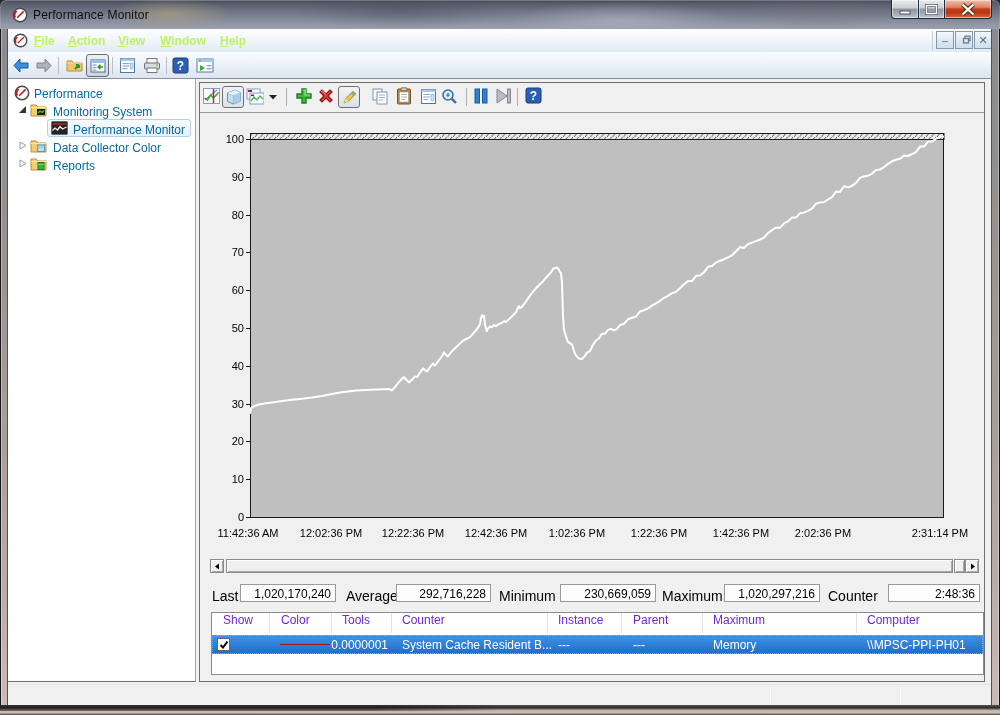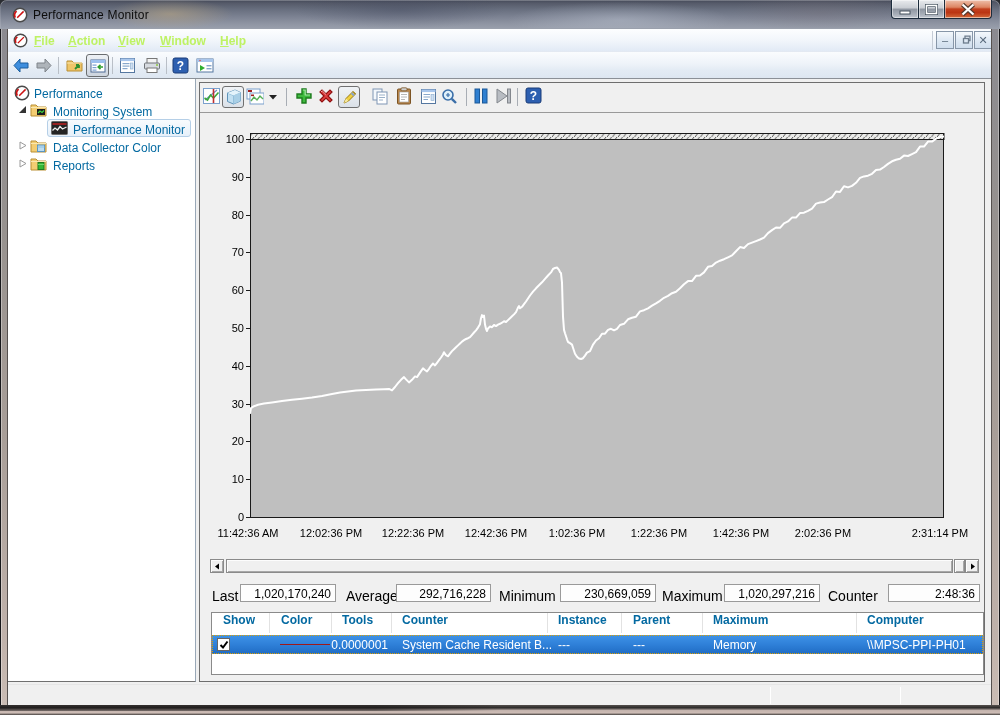--- a/index.html
+++ b/index.html
@@ -39,21 +39,21 @@
 .psep{top:5px;width:1px;height:18px;background:#a8adb4;}
 .selbox{top:3px;width:22px;height:22px;border:1px solid #707070;border-radius:3px;background:linear-gradient(180deg,#f0f3f6,#dbe1e8);}
 
 #hscroll{left:10px;top:476px;width:769px;height:14px;background:#f0f0f0;}
 .sbtn{top:0;height:14px;background:#f0f0f0;border:1px solid #8a8a8a;box-shadow:inset 1px 1px 0 #fdfdfd, inset -1px -1px 0 #a8a8a8;}
 
 .statlbl{top:505px;font-size:14px;color:#000;}
 .statbox{top:501px;height:18px;border:1px solid #9a9a9a;background:#fdfdfd;font-size:12px;color:#000;text-align:right;padding:2px 4px 0 0;}
 
 #grid{left:11px;top:529px;width:773px;height:63px;border:1px solid #8a8a8a;background:#fff;}
-.gh{top:0px;height:20px;font-size:12px;color:#0369a1;font-weight:bold;}
+.gh{top:0px;height:20px;font-size:12px;color:#6d28d9;}
 .gl{top:0;width:1px;height:20px;background:#e2e2e2;}
 #gridrow{left:0px;top:22px;width:771px;height:19px;background:linear-gradient(180deg,#3e93e8 0%,#2f80d8 50%,#1f6cc4 100%);outline:1px dotted #e0a000;outline-offset:-1px;}
 .gc{top:3px;font-size:12px;color:#fff;white-space:nowrap;}
 
 #statusbar{left:0;top:605px;width:983px;height:21px;background:#f0f0f0;border-top:1px solid #e6e6e6;}
 .stdiv{top:2px;width:1px;height:17px;background:#dcdcdc;border-right:1px solid #fff;}
 
 #edgeL{left:0;top:29px;width:8px;height:676px;background:linear-gradient(180deg,#8b8a90 0%,#97928f 30%,#a89e98 60%,#c0b2ab 90%,#cabcB4 100%);box-shadow:inset 1px 0 0 #17171a, inset -1px 0 0 #55504e, inset 2px 0 0 rgba(255,255,255,.35);}
 #edgeR{left:991px;top:29px;width:9px;height:676px;background:linear-gradient(180deg,#8b8a90 0%,#97928f 30%,#a89e98 60%,#c0b2ab 90%,#cabcb4 100%);box-shadow:inset -1px 0 0 #17171a, inset 1px 0 0 #55504e, inset -2px 0 0 rgba(255,255,255,.35);}
 #edgeB{left:0;top:705px;width:1000px;height:10px;background:linear-gradient(180deg,#55504d 0%,#2c2a29 28%,#c4b4ae 55%,#cdbcb5 78%,#79706c 92%,#403c3a 100%);}

